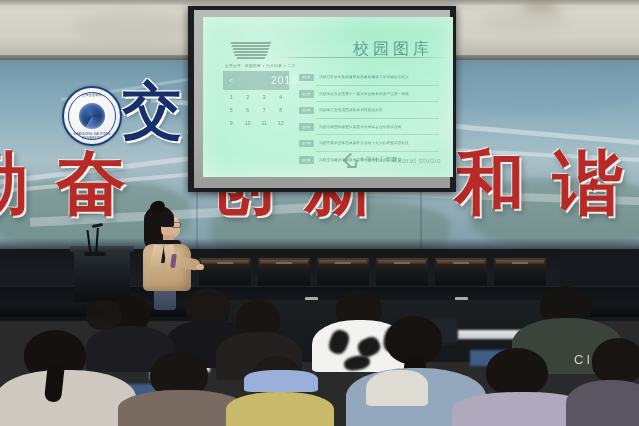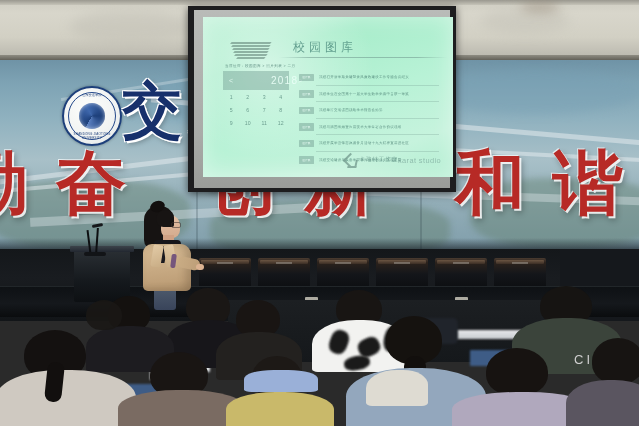--- a/index.html
+++ b/index.html
@@ -54,22 +54,22 @@
     background:linear-gradient(180deg,#b9bbb8,#a9aba8 70%,#9a9c99);}
   .slide{position:absolute;left:9px;top:7px;width:250px;height:160px;
     background:linear-gradient(160deg,#b6f0d2 0%,#a8edcb 25%,#b8f2d6 55%,#c6f3dd 80%,#b0eed0 100%);
     overflow:hidden;box-shadow:inset 0 0 22px rgba(255,255,255,.45);}
   .slide-glow{position:absolute;left:-20%;top:-30%;width:90%;height:120%;
     background:radial-gradient(ellipse at center,rgba(255,255,255,.5),rgba(255,255,255,0) 68%);}
 
   .slide-logo{position:absolute;left:28px;top:22px;width:42px;height:20px;opacity:.55;}
   .slide-logo i{position:absolute;height:1.6px;background:#5c7d72;transform:skewX(-38deg);}
 
-  .slide-title{position:absolute;left:90px;top:22px;width:140px;text-align:left;
-    color:#3e7f72;font-size:12px;letter-spacing:4px;font-family:"DejaVu Sans",sans-serif;
+  .slide-title{position:absolute;left:90px;top:22px;width:140px;text-align:right;
+    color:#3e7f72;font-size:16px;letter-spacing:4px;font-family:"DejaVu Sans",sans-serif;
     opacity:.72;filter:blur(.45px);}
   .slide-title-rule{position:absolute;left:76px;top:40px;width:168px;height:1px;
     background:linear-gradient(90deg,rgba(110,150,140,0),rgba(110,150,140,.55) 18%,rgba(110,150,140,.55) 82%,rgba(110,150,140,0));}
 
   .slide-caption{position:absolute;left:22px;top:47px;font-size:3.6px;color:#4d7d72;
     letter-spacing:.4px;opacity:.8;filter:blur(.3px);}
 
   .cal{position:absolute;left:20px;top:54px;width:66px;}
   .cal-head{height:19px;background:rgba(108,150,140,.42);display:flex;align-items:center;
     justify-content:space-between;padding:0 6px;box-sizing:border-box;}

